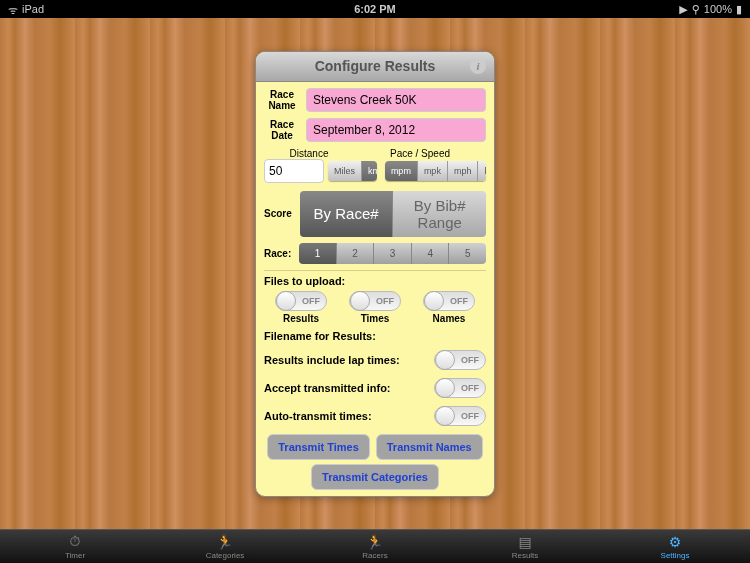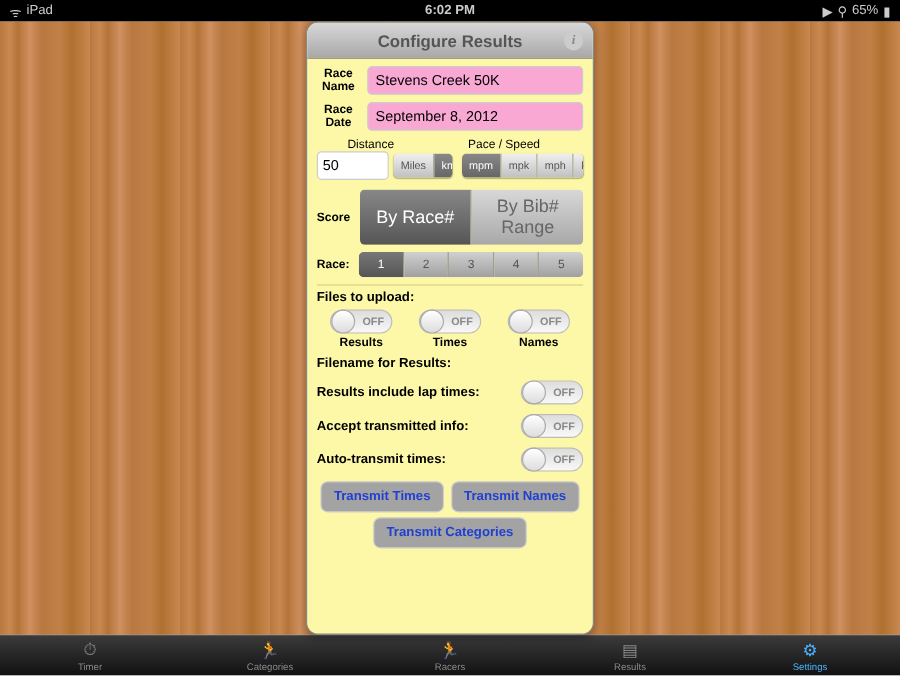--- a/index.html
+++ b/index.html
@@ -11,21 +11,21 @@
       justify-content: space-between;
     }
     .status-left, .status-right { display: flex; align-items: center; gap: 4px; }
     .status-center { position: absolute; left: 50%; transform: translateX(-50%); font-weight: bold; }
     
     .wood-bg {
       height: 511px;
       background: repeating-linear-gradient(90deg,
         #b87840 0px, #c88850 8px, #b47438 15px, #d09060 25px,
         #b87840 35px, #c08048 50px, #b07030 60px, #c88850 75px);
-      display: flex; justify-content: center; 
+      display: flex; justify-content: center;  align-items: center;
     }
     
     .panel {
       width: 240px; background: #fdf8a8; border-radius: 10px;
       border: 1px solid #888; box-shadow: 0 2px 8px rgba(0,0,0,0.3);
       overflow: hidden;
     }
     
     .panel-header {
       height: 30px; background: linear-gradient(#d8d8d8, #a8a8a8);
@@ -136,21 +136,21 @@
 
 <div class="status-bar">
   <div class="status-left">
     <span>ᯤ</span>
     <span>iPad</span>
   </div>
   <div class="status-center">6:02 PM</div>
   <div class="status-right">
     <span>▶</span>
     <span>⚲</span>
-    <span>65%</span>
+    <span>100%</span>
     <span>▮</span>
   </div>
 </div>
 
 <div class="wood-bg">
   <div class="panel">
     <div class="panel-header">
       <span>Configure Results</span>
       <div class="info-icon">i</div>
     </div>

